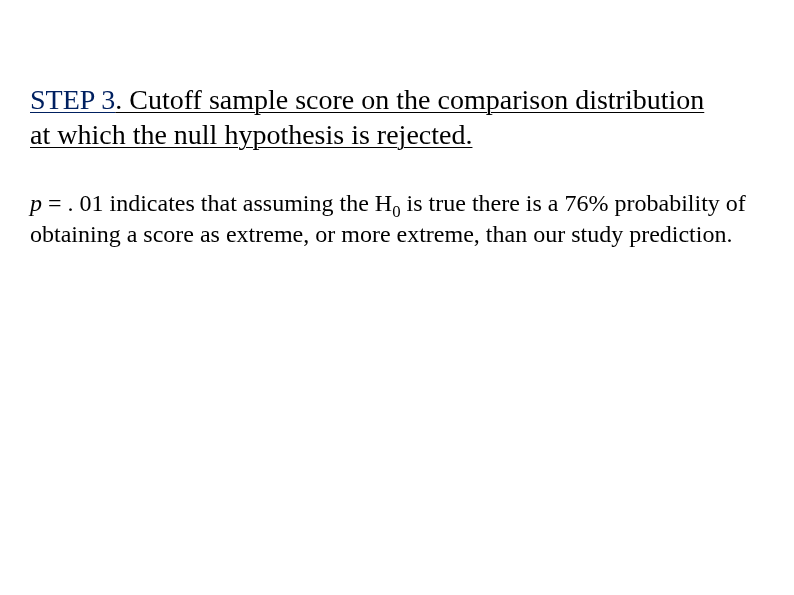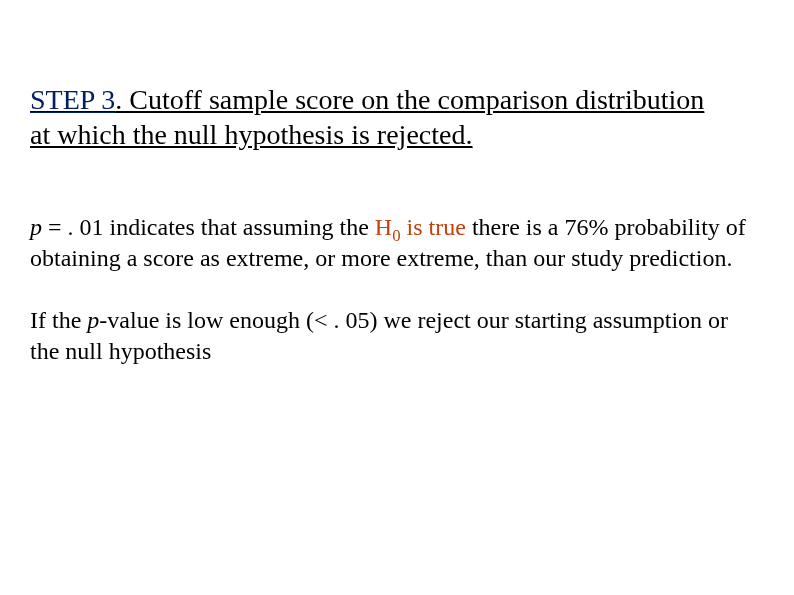--- a/index.html
+++ b/index.html
@@ -14,23 +14,22 @@
   .slide {
     position: relative;
     width: 794px;
     height: 595px;
     box-sizing: border-box;
     padding: 82px 30px 0 30px;
   }
   .heading {
     font-size: 28px;
     line-height: 1.25;
-    margin-bottom: 60px;
+    margin-bottom: 36px;
     max-width: 700px;
-    text-decoration: underline;
   }
   .heading .step-label {
     color: #002060;
   }
   .heading .underline {
     text-decoration: underline;
     text-decoration-thickness: 1px;
     text-underline-offset: 3px;
   }
   .body {
@@ -38,21 +37,21 @@
     line-height: 1.28;
     max-width: 720px;
   }
   .para {
     margin-bottom: 32px;
   }
   .italic {
     font-style: italic;
   }
   .red {
-    color: #c2410c;
+    color: #000000;
   }
   .sub {
     font-size: 0.7em;
     vertical-align: sub;
     line-height: 0;
   }
 </style>
 </head>
 <body>
 
@@ -62,19 +61,16 @@
     <span class="step-label underline">STEP 3</span><span class="underline">. Cutoff sample score on the comparison distribution at which the null hypothesis is rejected.</span>
   </div>
 
   <div class="body">
 
     <div class="para">
       <span class="italic">p</span><span> = . 01 indicates that assuming the </span><span class="red"><span>H</span><span class="sub">0</span><span> is true</span></span><span> there is a 76% probability of obtaining a score as extreme, or more extreme, than our study prediction.</span>
     </div>
 
 
-    <div class="para">
-      <span>If the </span><span class="italic">p</span><span>-value is low enough (&lt; . 05) we reject our starting assumption or the null hypothesis</span>
-    </div>
 
   </div>
 
 </div>
 
 </body></html>

